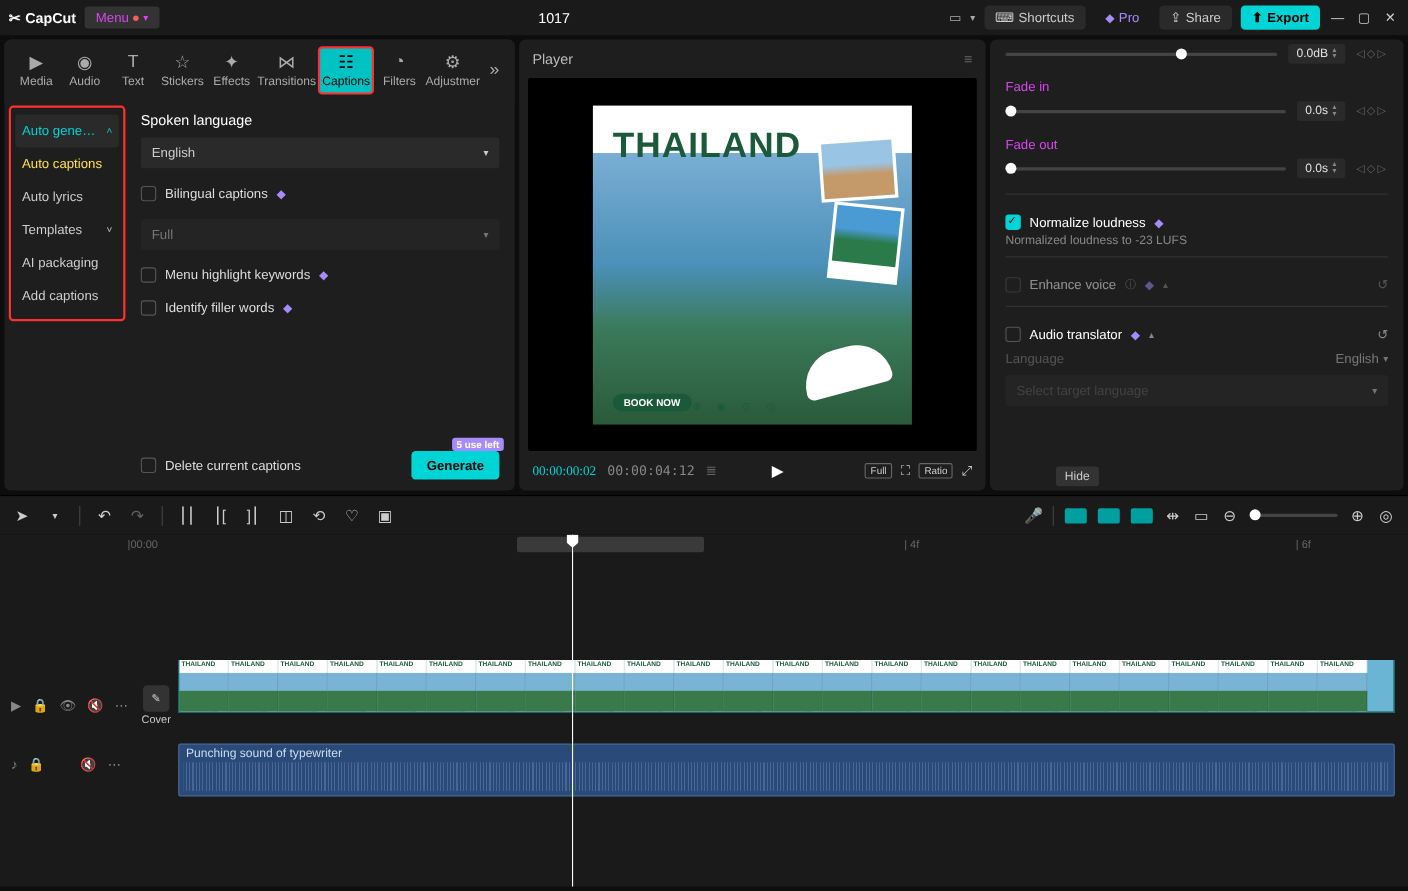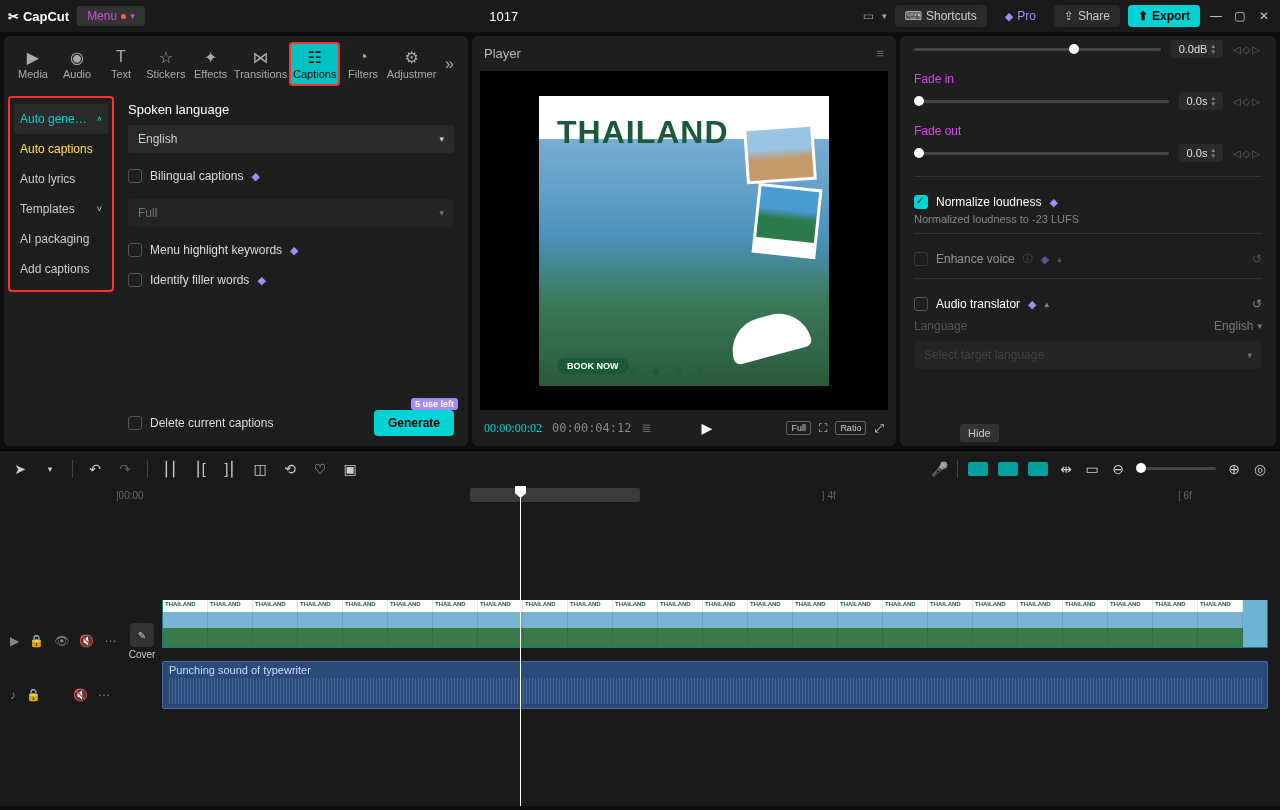--- a/index.html
+++ b/index.html
@@ -103,21 +103,21 @@
 .track-ctrl-col { position:absolute; left:0; width:120px; top:0; bottom:0;}
 .track-ctrl { display:flex; align-items:center; gap:10px; padding:6px 10px; color:#888; font-size:12px;}
 .cover-btn { position:absolute; left:126px; top:115px; width:32px; text-align:center; color:#ccc; font-size:10px;}
 .cover-btn-icon { width:24px; height:24px; background:#333; border-radius:4px; margin:0 auto 2px; display:flex; align-items:center; justify-content:center;}
 .video-track { position:absolute; left:162px; right:12px; top:92px; height:68px;}
 .clip-header { background:#1a7a7a; color:#fff; padding:2px 8px; font-size:11px; border-radius:3px 3px 0 0; display:flex; gap:10px;}
 .clip-body { height:48px; background:repeating-linear-gradient(90deg, #6ab4d4 0 30px, #4a9ac4 30px 35px, #8acae4 35px 45px); border:1px solid #1a7a7a; border-top:none; position:relative; overflow:hidden;}
 .thumb-strip { display:flex; height:100%;}
 .thumb { flex:0 0 45px; height:100%; background:linear-gradient(180deg,#fff 0 25%, #7ab4d4 25% 60%, #3a7a4a 60% 100%); border-right:1px solid rgba(0,0,0,0.1); position:relative;}
 .thumb-label { position:absolute; top:1px; left:2px; font-size:6px; font-weight:900; color:#1a5a3a;}
-.audio-track { position:absolute; left:162px; right:12px; top:153px; height:48px; background:#2a4a7a; border:1px solid #4a6a9a; border-radius:2px;}
+.audio-track { position:absolute; left:162px; right:12px; top:168px; height:48px; background:#2a4a7a; border:1px solid #4a6a9a; border-radius:2px;}
 .audio-label { color:#cde; font-size:11px; padding:2px 6px;}
 .audio-wave { height:26px; background:repeating-linear-gradient(90deg, transparent 0 2px, #5a7aaa 2px 3px); opacity:0.6; margin:0 4px;}
 </style>
 </head>
 <body>
 
 <div class="topbar">
   <div class="logo">
     <span>✂</span>
     <span>CapCut</span>

